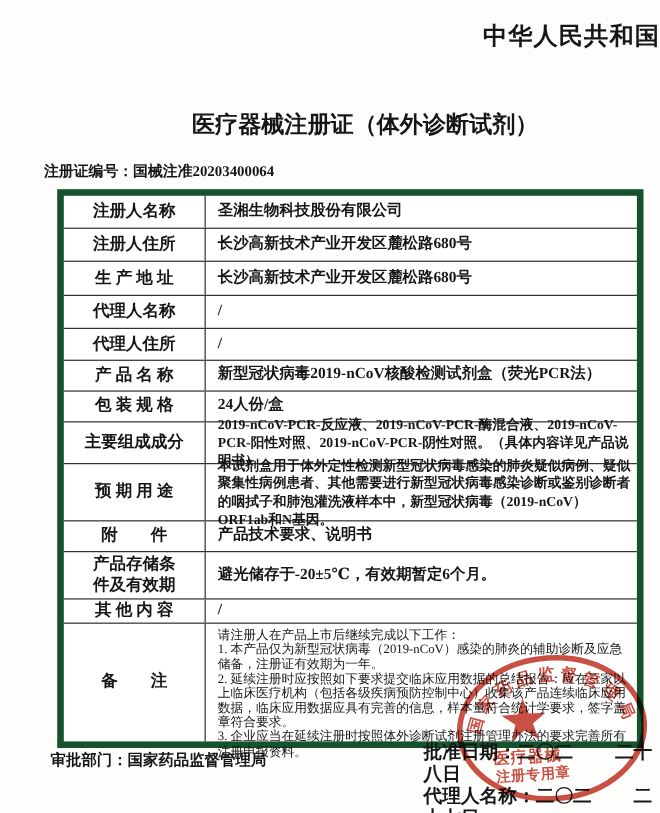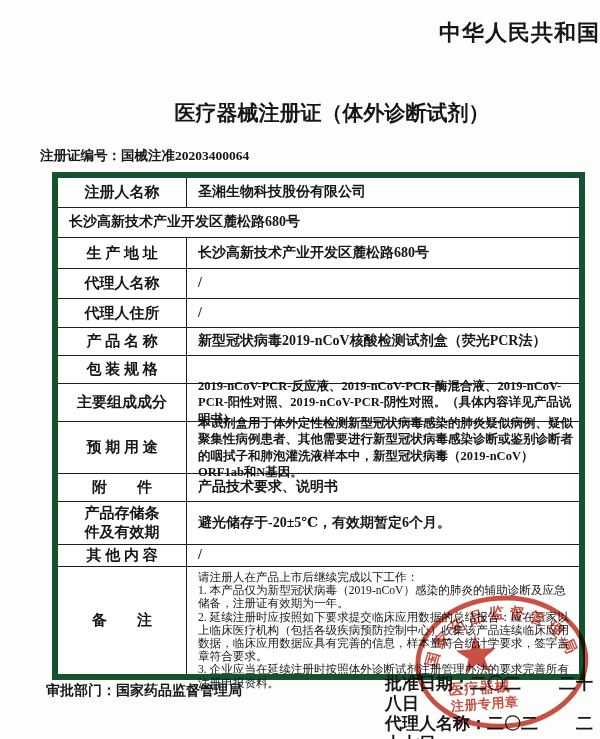--- a/index.html
+++ b/index.html
@@ -105,40 +105,42 @@
   <div class="cert-title">医疗器械注册证（体外诊断试剂）</div>
 
   <div class="regno"><span>注册证编号：</span><span>国械注准20203400064</span></div>
 
   <div class="cert-table">
     <div class="row">
         <div class="cell label">注册人名称</div>
         <div class="cell value">圣湘生物科技股份有限公司</div>
       </div>
     <div class="row">
+        <div class="cell label">注册人住所</div>
         <div class="cell value">长沙高新技术产业开发区麓松路680号</div>
       </div>
     <div class="row">
         <div class="cell label">生 产 地 址</div>
         <div class="cell value">长沙高新技术产业开发区麓松路680号</div>
       </div>
     <div class="row">
         <div class="cell label">代理人名称</div>
         <div class="cell value">/</div>
       </div>
     <div class="row">
         <div class="cell label">代理人住所</div>
         <div class="cell value">/</div>
       </div>
     <div class="row">
         <div class="cell label">产 品 名 称</div>
         <div class="cell value">新型冠状病毒2019-nCoV核酸检测试剂盒（荧光PCR法）</div>
       </div>
     <div class="row">
         <div class="cell label">包 装 规 格</div>
+        <div class="cell value">24人份/盒</div>
       </div>
     <div class="row">
         <div class="cell label">主要组成成分</div>
         <div class="cell value">2019-nCoV-PCR-反应液、2019-nCoV-PCR-酶混合液、2019-nCoV-PCR-阳性对照、2019-nCoV-PCR-阴性对照。（具体内容详见产品说明书）</div>
       </div>
     <div class="row">
         <div class="cell label">预 期 用 途</div>
         <div class="cell value">本试剂盒用于体外定性检测新型冠状病毒感染的肺炎疑似病例、疑似聚集性病例患者、其他需要进行新型冠状病毒感染诊断或鉴别诊断者的咽拭子和肺泡灌洗液样本中，新型冠状病毒（2019-nCoV）ORF1ab和N基因。</div>
       </div>
     <div class="row">

